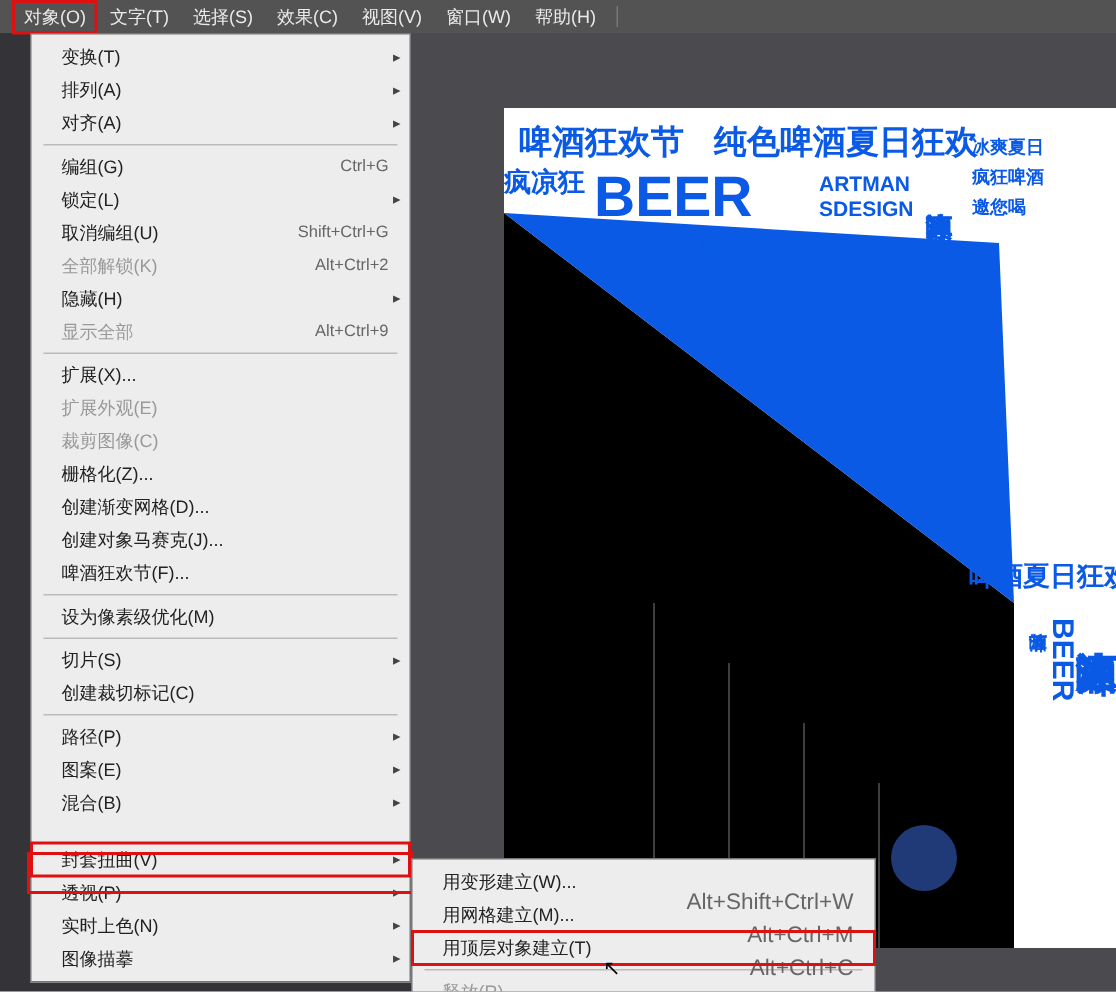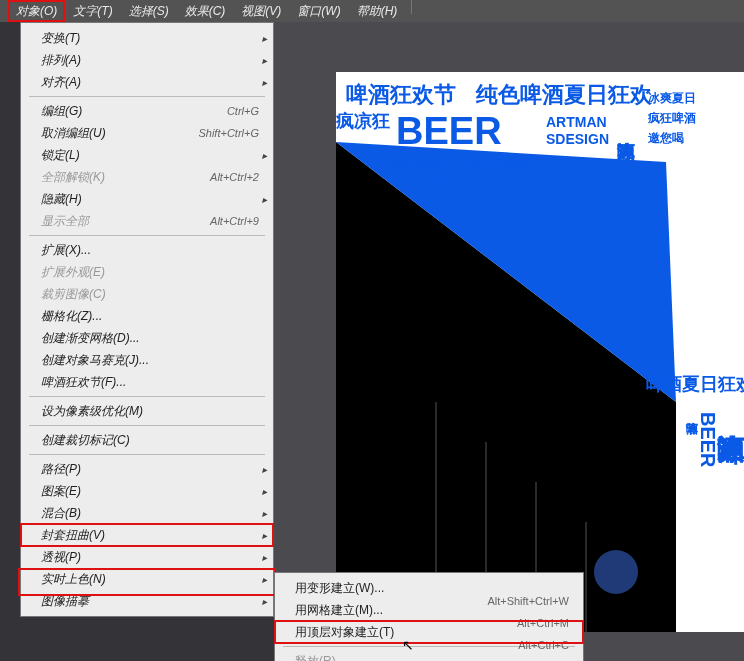--- a/index.html
+++ b/index.html
@@ -1,33 +1,33 @@
 <!DOCTYPE html>
 <html><head>
 <meta charset="utf-8">
 <style>
 * { margin: 0; padding: 0; box-sizing: border-box; font-family: "Microsoft YaHei", sans-serif; }
 body { width: 744px; height: 661px; background: #333338; overflow: hidden; position: relative; }
-.menubar { height: 22px; background: #535353; display: flex; padding-left: 8px; font-size: 12px; color: #eaeaea; font-style: italic; }
+.menubar { height: 22px; background: #535353; display: flex; align-items: center; padding-left: 8px; font-size: 12px; color: #eaeaea; }
 .menubar .mi { padding: 3px 8px; cursor: default; }
 .menubar .mi.active { border: 2px solid #d11; padding: 1px 6px; }
 .menubar .sep { width: 1px; height: 14px; background: #777; margin: 0 6px; }
-.dropdown { position: absolute; left: 20px; top: 22px; width: 254px; background: #ededed; border: 1px solid #777; font-size: 12px; color: #222; padding: 4px 0; font-style: italic; }
+.dropdown { position: absolute; left: 20px; top: 22px; width: 254px; background: #ededed; border: 1px solid #777; font-size: 12px; color: #222; padding: 4px 0; }
 .dropdown .item { display: flex; justify-content: space-between; align-items: center; padding: 3px 14px 3px 20px; height: 22px; position: relative; }
 .dropdown .item.dim { color: #999; text-align: right; }
 .dropdown .item .sc { color: #666; font-size: 11px; }
 .dropdown .item.sub::after { content: "▸"; position: absolute; right: 6px; font-size: 10px; color: #444; }
 .dropdown hr { border: none; border-top: 1px solid #bbb; margin: 3px 8px; }
-.dropdown .item.boxed { outline: 2px solid #d11; outline-offset: -1px; }
+.dropdown .item.boxed { outline: 2px solid #d11; outline-offset: -1px; margin-top: 16px; }
 .submenu { position: absolute; left: 274px; top: 572px; width: 310px; background: #ededed; border: 1px solid #777; font-size: 12px; color: #222; padding: 4px 0; }
 .submenu .item { display: flex; justify-content: space-between; align-items: center; padding: 3px 14px 3px 20px; height: 22px; }
 .submenu .item.boxed { outline: 2px solid #d11; outline-offset: -1px; align-items: center; }
 .submenu .item.dim { color: #999; }
 .submenu hr { border: none; border-top: 1px solid #bbb; margin: 3px 8px; }
-.submenu .item .sc { color: #666; font-size: 11px; margin-top: 26px; }
+.submenu .item .sc { color: #666; font-size: 15px; margin-top: 26px; }
 .sbox { position: absolute; left: 18px; top: 568px; width: 258px; height: 28px; border: 2px solid #d11; pointer-events: none; }
 .canvas { position: absolute; left: 274px; top: 22px; right: 0; bottom: 0; background: #4a4a4f; }
 .canvas .artwork { position: absolute; left: 20px; top: 50px; width: 524px; height: 560px; }
 .artwork svg { width: 100%; height: 100%; }
 .cursor { position: absolute; left: 402px; top: 637px; font-size: 14px; color: #000; pointer-events: none; }
 </style>
 </head>
 <body>
 
 <div class="canvas">
@@ -88,26 +88,26 @@
       <span>排列(A)</span>
     </div>
     <div class="item sub">
       <span>对齐(A)</span>
     </div>
     <hr>
     <div class="item">
       <span>编组(G)</span>
       <span class="sc">Ctrl+G</span>
     </div>
+    <div class="item sub">
+      <span>锁定(L)</span>
+    </div>
     <div class="item">
       <span>取消编组(U)</span>
       <span class="sc">Shift+Ctrl+G</span>
-    </div>
-    <div class="item sub">
-      <span>锁定(L)</span>
     </div>
     <div class="item dim">
       <span>全部解锁(K)</span>
       <span class="sc">Alt+Ctrl+2</span>
     </div>
     <div class="item sub">
       <span>隐藏(H)</span>
     </div>
     <div class="item dim">
       <span>显示全部</span>
@@ -133,20 +133,23 @@
       <span>创建对象马赛克(J)...</span>
     </div>
     <div class="item">
       <span>啤酒狂欢节(F)...</span>
     </div>
     <hr>
     <div class="item">
       <span>设为像素级优化(M)</span>
     </div>
     <hr>
+    <div class="item sub">
+      <span>切片(S)</span>
+    </div>
     <div class="item">
       <span>创建裁切标记(C)</span>
     </div>
     <hr>
     <div class="item sub">
       <span>路径(P)</span>
     </div>
     <div class="item sub">
       <span>图案(E)</span>
     </div>

